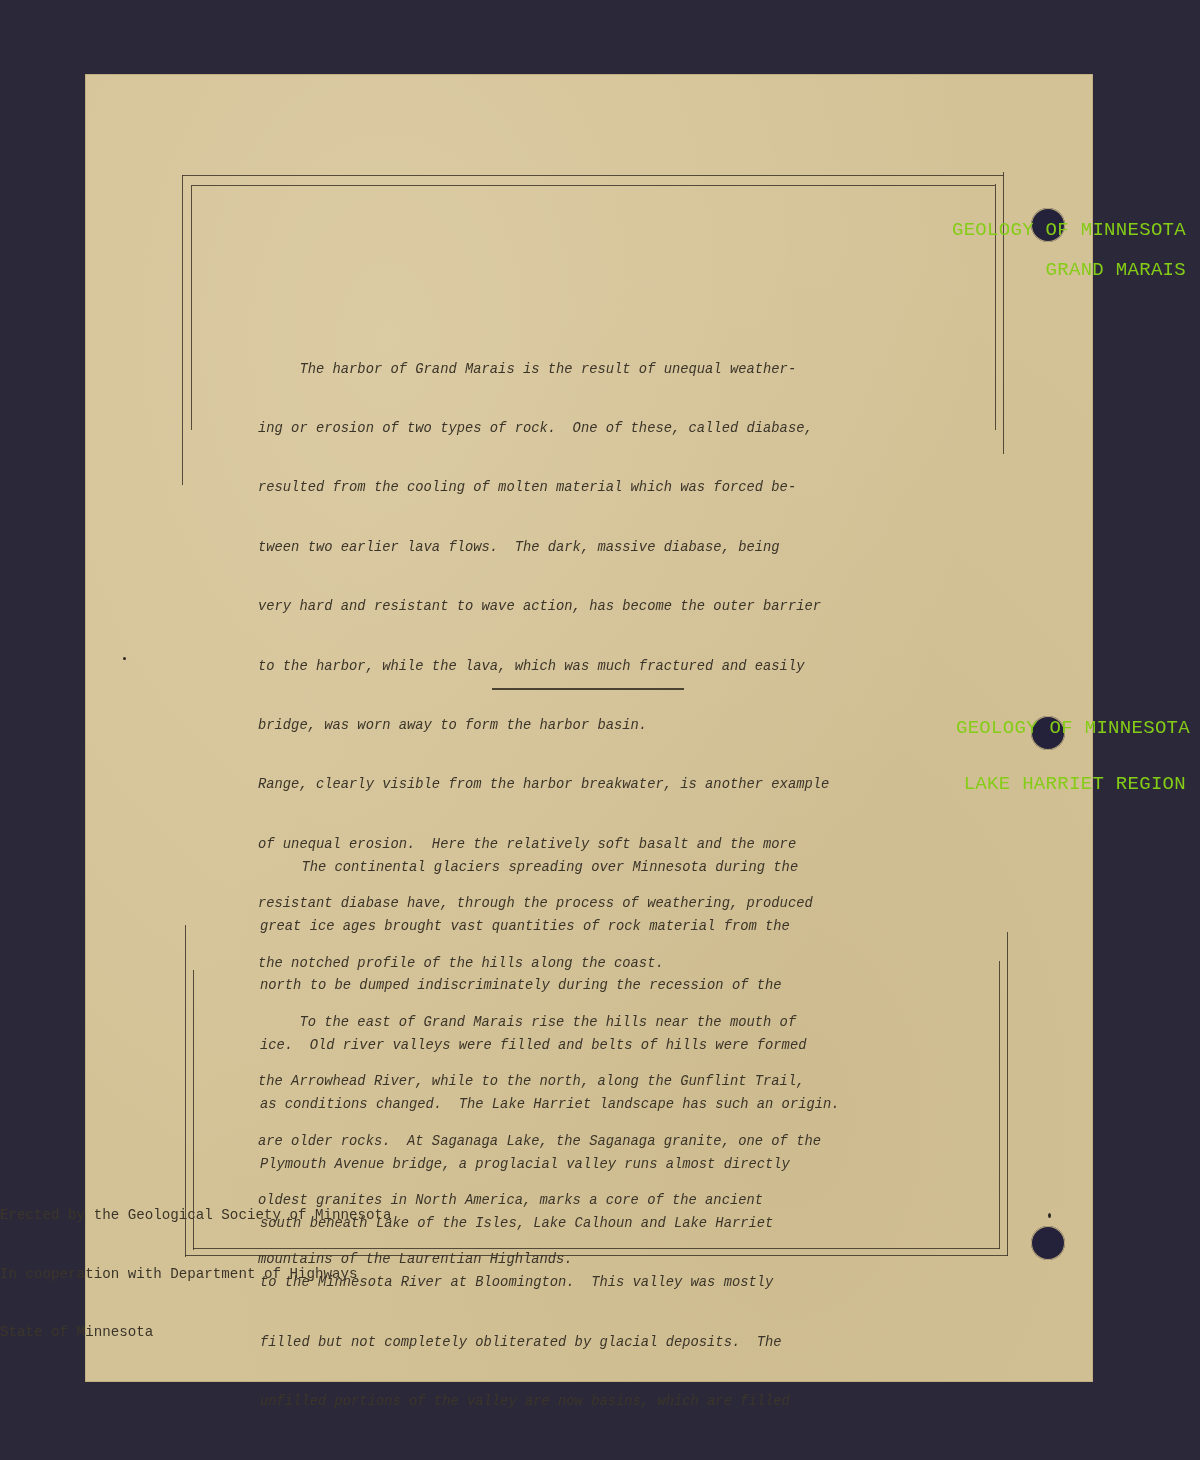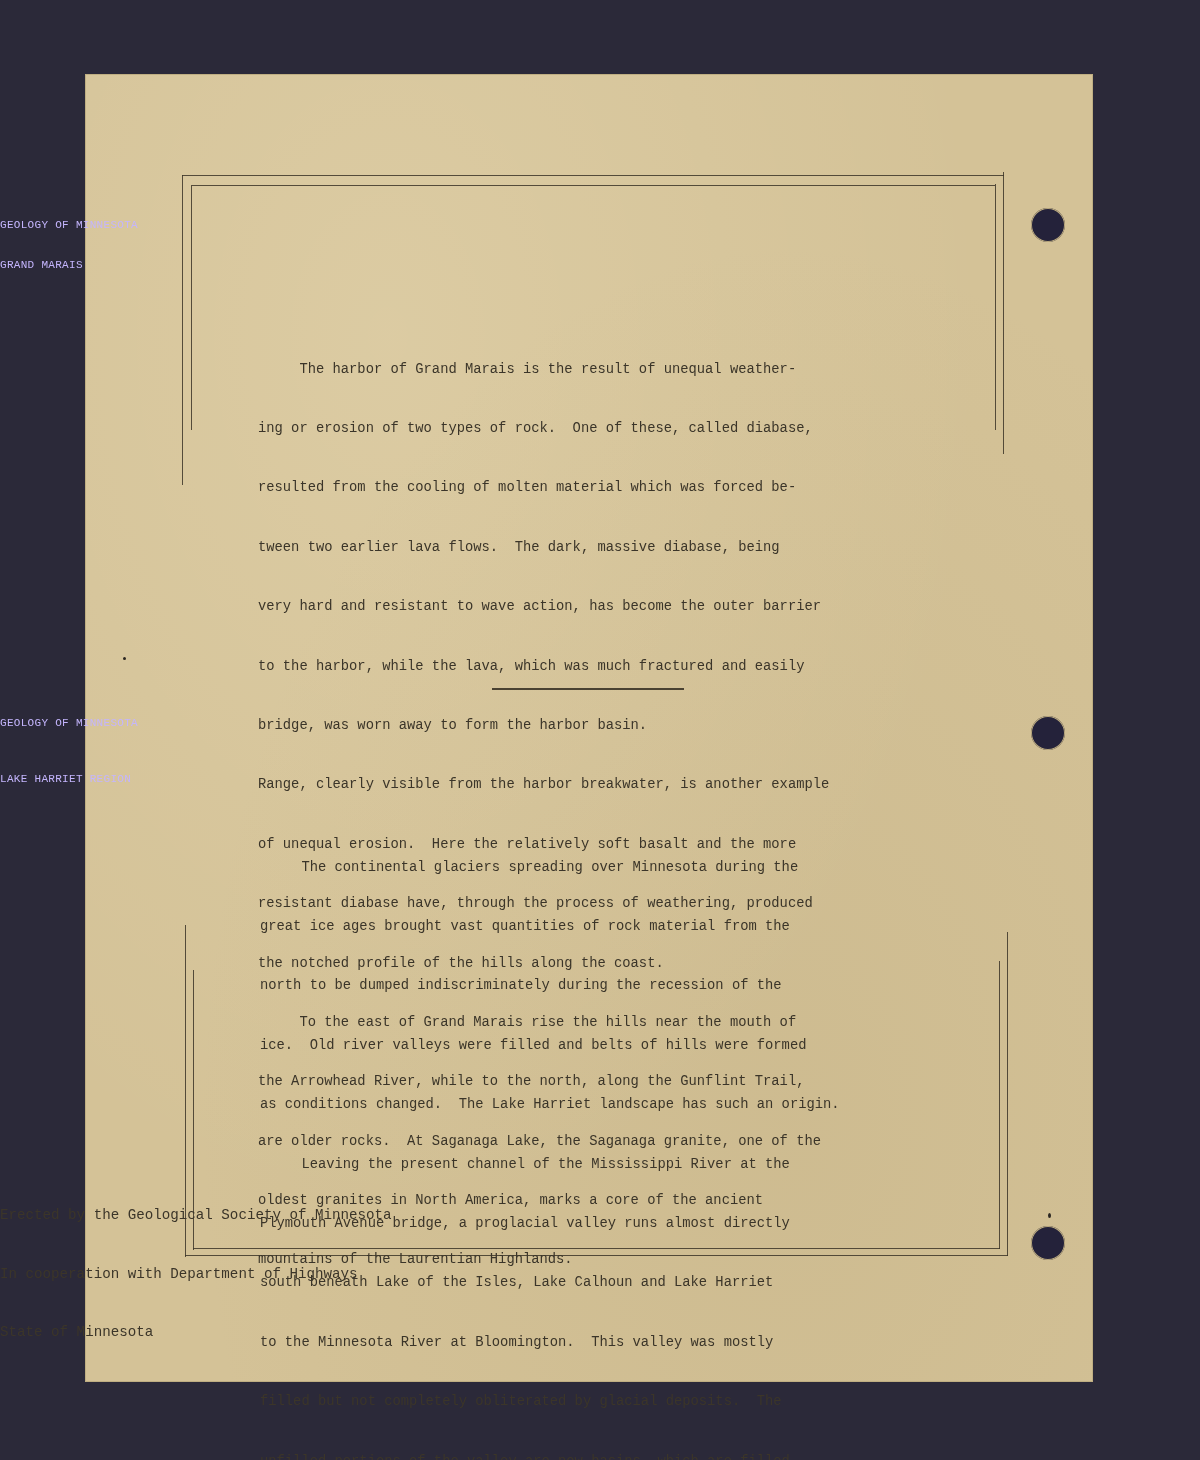--- a/index.html
+++ b/index.html
@@ -36,36 +36,37 @@
   }
   .frame-line {
     position: absolute;
     background: #3c3528;
     opacity: 0.85;
   }
   .heading {
     position: absolute;
     left: 0;
     width: 1200px;
-    text-align: left;
-    font-size: 11px;
-    color: #c4b5fd;
+    text-align: right;
+    font-size: 19px;
+    color: #84cc16;
     letter-spacing: 0.3px;
     white-space: pre;
   }
   .para {
     position: absolute;
     left: 260px;
     font-size: 13.8px;
     line-height: 19.8px;
     color: #3b3529;
     white-space: pre;
   }
   .para div {
     height: 19.8px;
+    font-style: italic;
   }
   .rule {
     position: absolute;
     left: 492px;
     top: 688px;
     width: 192px;
     height: 1.5px;
     background: #4a4232;
   }
   .credits {
@@ -135,21 +136,20 @@
 
 <div class="heading" style="top:717px; width:1190px;">GEOLOGY OF MINNESOTA</div>
 <div class="heading" style="top:773px; width:1186px;">LAKE HARRIET REGION</div>
 
 <div class="para" style="top:818px; left:260px;">
   <div>     The continental glaciers spreading over Minnesota during the</div>
   <div>great ice ages brought vast quantities of rock material from the</div>
   <div>north to be dumped indiscriminately during the recession of the</div>
   <div>ice.  Old river valleys were filled and belts of hills were formed</div>
   <div>as conditions changed.  The Lake Harriet landscape has such an origin.</div>
-  <div>     Leaving the present channel of the Mississippi River at the</div>
   <div>Plymouth Avenue bridge, a proglacial valley runs almost directly</div>
   <div>south beneath Lake of the Isles, Lake Calhoun and Lake Harriet</div>
   <div>to the Minnesota River at Bloomington.  This valley was mostly</div>
   <div>filled but not completely obliterated by glacial deposits.  The</div>
   <div>unfilled portions of the valley are now basins, which are filled</div>
   
   
   
   
   

